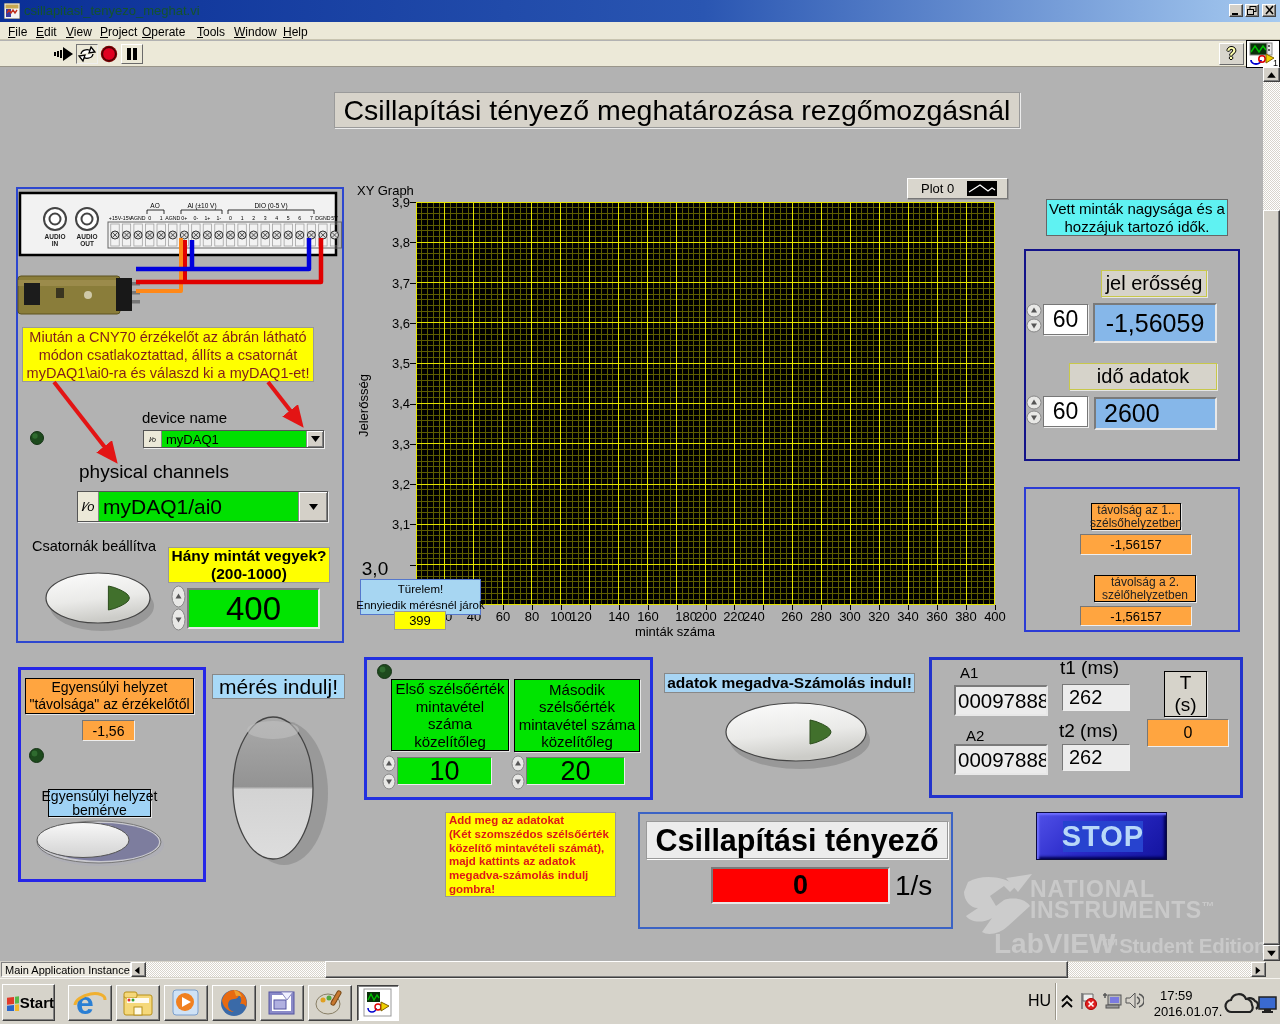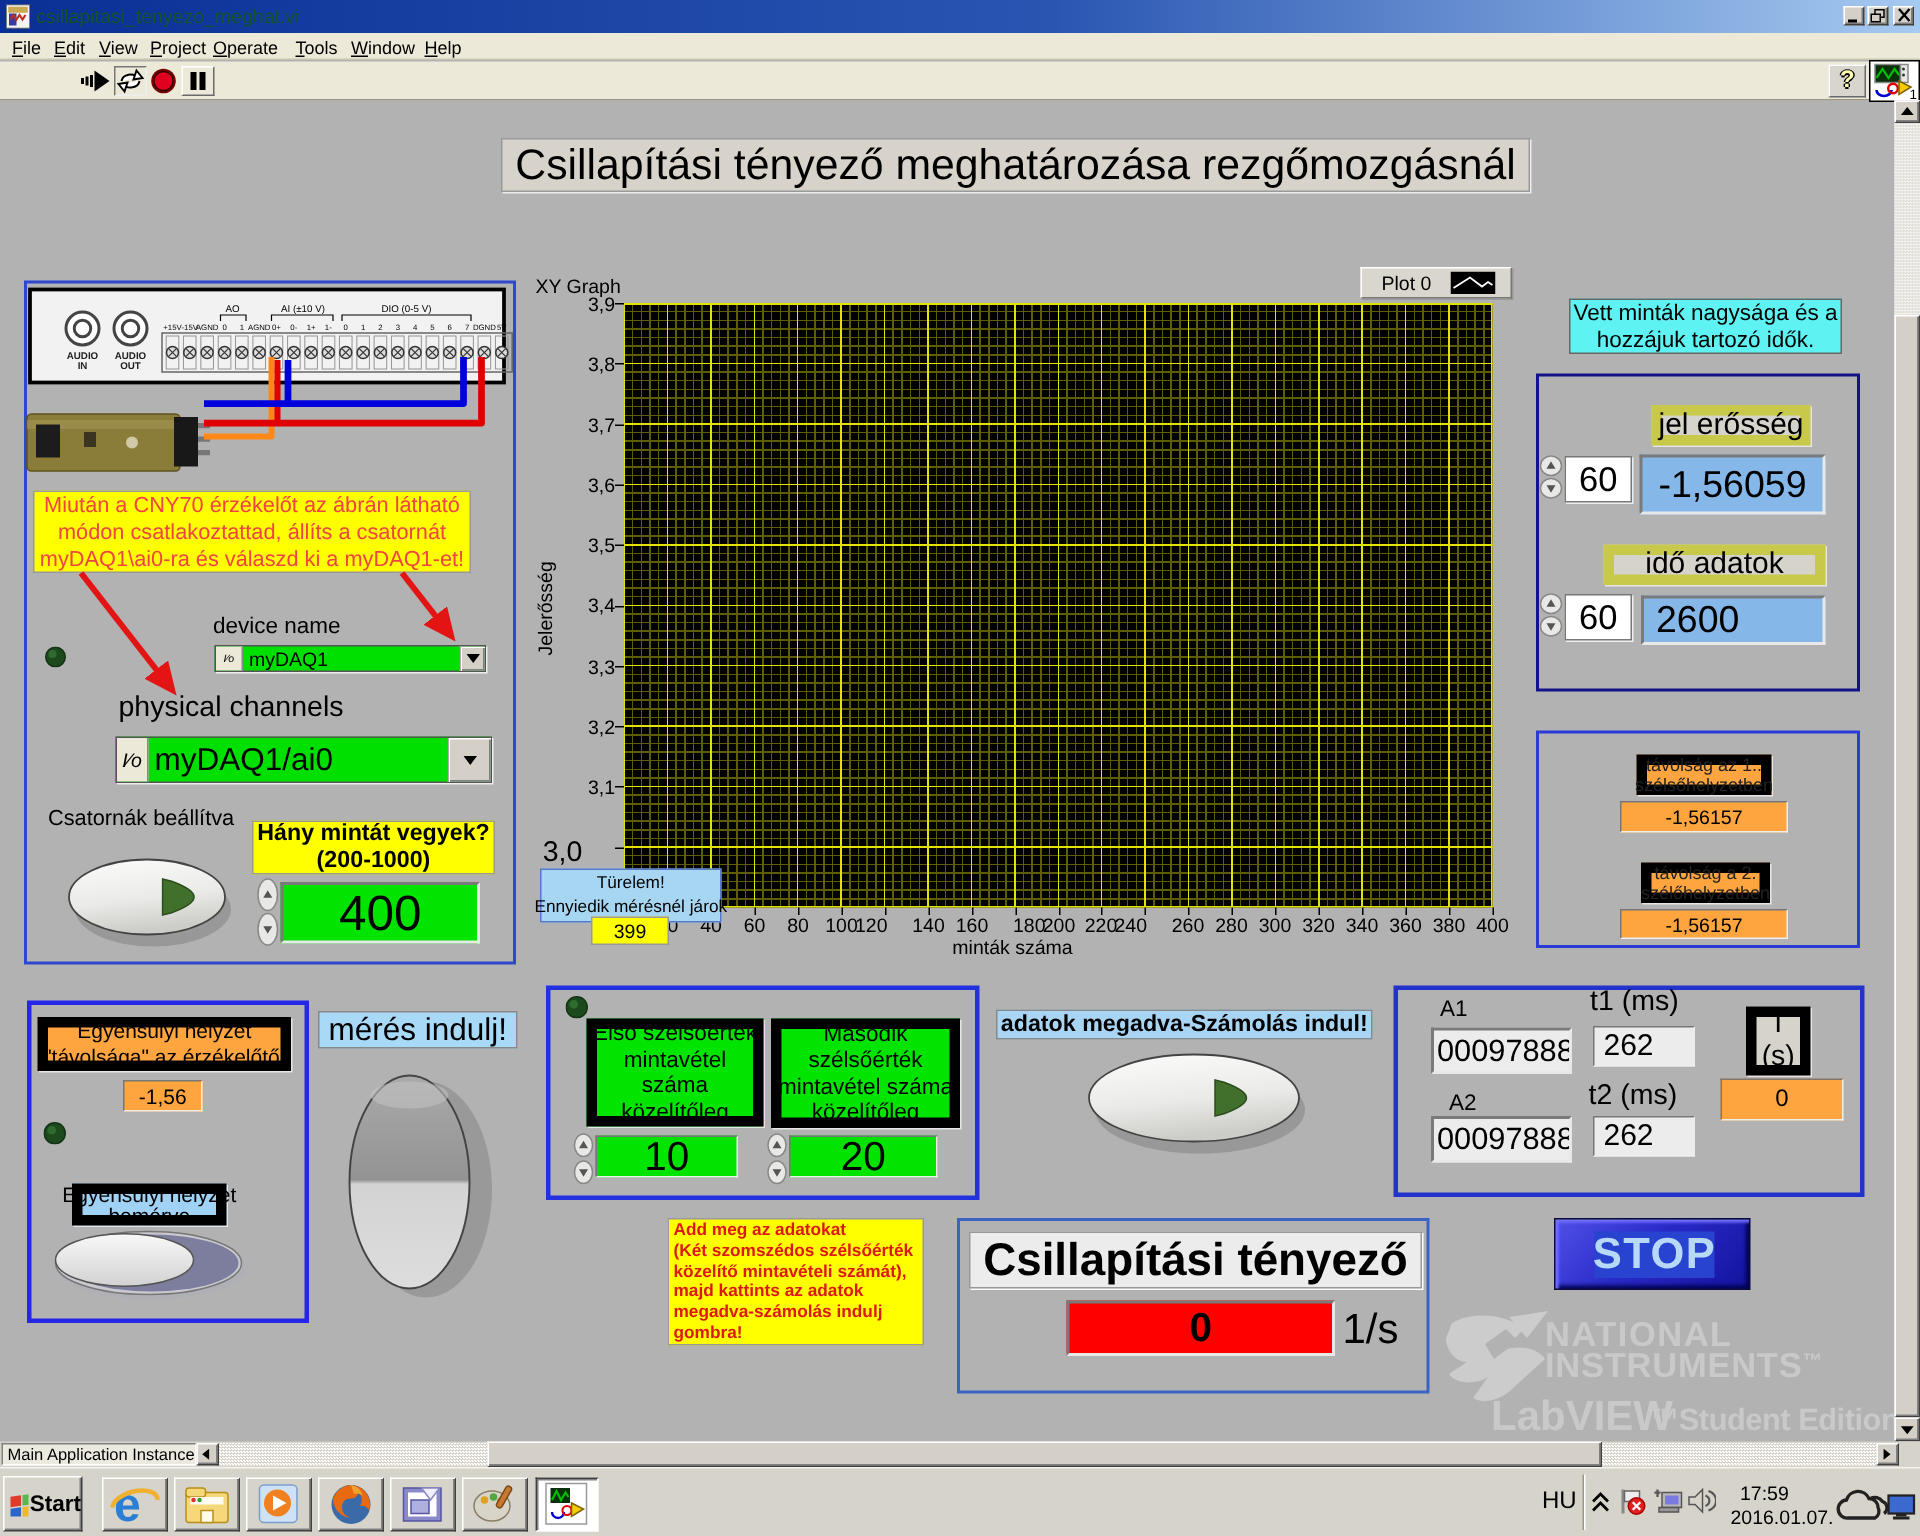--- a/index.html
+++ b/index.html
@@ -1,21 +1,21 @@
 <!DOCTYPE html>
 <html><head><meta charset="utf-8">
 <style>
 *{margin:0;padding:0;box-sizing:border-box}
 html,body{width:1280px;height:1024px;overflow:hidden;font-family:"Liberation Sans",sans-serif}
 body{background:#b2b2b2;position:relative}
 .abs{position:absolute}
 .sunk{border-top:2px solid #7a7a7a;border-left:2px solid #7a7a7a;border-bottom:2px solid #e8e8e8;border-right:2px solid #e8e8e8}
 .sunk1{border-top:1px solid #777;border-left:1px solid #777;border-bottom:1px solid #eee;border-right:1px solid #eee}
 .raise1{border-top:1px solid #fff;border-left:1px solid #fff;border-bottom:1px solid #6a6a6a;border-right:1px solid #6a6a6a}
-.lbl{border:7px solid #000000;box-shadow:1px 1px 0 #e6e6e6}
+.lbl{border:1px solid #000000;box-shadow:1px 1px 0 #e6e6e6}
 .ctr{display:flex;align-items:center;justify-content:center;text-align:center;white-space:nowrap}
 </style></head><body>
 
 <div class="abs" style="left:0;top:0;width:1280px;height:22px;background:linear-gradient(90deg,#0a2f96 0%,#2a56b2 55%,#a6caf0 100%)"></div>
 <svg class="abs" style="left:4px;top:3px" width="16" height="16">
  <rect width="16" height="16" fill="#f4f4f4" stroke="#555" stroke-width="1"></rect>
  <rect x="1.5" y="1.5" width="13" height="4" fill="#c8a850"></rect>
  <rect x="2" y="6" width="5" height="8" fill="#3a3aa0"></rect>
  <polyline points="3,10 5,7 7,10 9,7 11,10 13,7" stroke="#c03020" stroke-width="1.4" fill="none"></polyline>
 </svg>
@@ -197,21 +197,21 @@
       <rect x="116" y="112" width="8" height="3.5" fill="#777"></rect>
     </g>
     <g fill="none" stroke-linejoin="round">
       <path d="M165,50 V103 H120" stroke="#ff8818" stroke-width="4"></path>
       <path d="M169,52 V94" stroke="#e00000" stroke-width="4"></path>
       <path d="M293,50 V81 H120" stroke="#0000dd" stroke-width="4.5"></path>
       <path d="M176,52 V81" stroke="#0000dd" stroke-width="4.5"></path>
       <path d="M305,50 V94 H120" stroke="#e00000" stroke-width="4.5"></path>
     </g>
   </svg>
-<div class="abs ctr" style="left:22px;top:327px;width:292px;height:55px;background:#ffff00;border:1px solid #999;font-size:14.5px;line-height:18px;color:#ef4444">Miután a CNY70 érzékelőt az ábrán látható<br>módon csatlakoztattad, állíts a csatornát<br>myDAQ1\ai0-ra és válaszd ki a myDAQ1-et!</div>
+<div class="abs ctr" style="left:22px;top:327px;width:292px;height:55px;background:#ffff00;border:1px solid #999;font-size:14.5px;line-height:18px;color:#7f1d1d">Miután a CNY70 érzékelőt az ábrán látható<br>módon csatlakoztattad, állíts a csatornát<br>myDAQ1\ai0-ra és válaszd ki a myDAQ1-et!</div>
 <svg class="abs" style="left:16px;top:187px;pointer-events:none" width="328" height="456">
 <defs>
       <marker id="ah" markerWidth="5.5" markerHeight="5" refX="4" refY="2.5" orient="auto">
         <polygon points="0,0 5.5,2.5 0,5" fill="#e31414"></polygon>
       </marker>
     </defs>
 <line x1="38" y1="195" x2="98" y2="272" stroke="#e31414" stroke-width="4" marker-end="url(#ah)"></line>
 <line x1="252" y1="195" x2="284" y2="236" stroke="#e31414" stroke-width="4" marker-end="url(#ah)"></line>
 </svg>
 <svg class="abs" style="left:30px;top:431px" width="14" height="14">
@@ -552,21 +552,21 @@
     <ellipse cx="8.0" cy="7.5" rx="7.0" ry="6.5" fill="#e8e8e6" stroke="#888"></ellipse>
     <polygon points="5.0,9.5 11.0,9.5 8.0,4.5" fill="#555"></polygon>
     <ellipse cx="8.0" cy="22.5" rx="7.0" ry="6.5" fill="#e8e8e6" stroke="#888"></ellipse>
     <polygon points="5.0,20.5 11.0,20.5 8.0,25.5" fill="#555"></polygon>
   </svg>
 <div class="abs ctr" style="left:1043px;top:396px;width:45px;height:31px;background:#fff;border:1px solid #777;box-shadow:1px 1px 0 #eee;font-size:23px">60</div>
 <div class="abs sunk" style="left:1094px;top:397px;width:123px;height:33px;background:#86b7e9;font-size:25px;display:flex;align-items:center;padding-left:8px">2600</div>
 <div class="abs" style="left:1024px;top:487px;width:216px;height:145px;border:2px solid #2b3bd5"></div>
 <div class="abs ctr lbl" style="left:1091px;top:503px;width:90px;height:27px;background:#ffa540;font-size:12px;line-height:13px;color:#222">távolság az 1..<br>szélsőhelyzetben</div>
 <div class="abs ctr sunk1" style="left:1080px;top:534px;width:112px;height:21px;background:#ffa540;font-size:13px">-1,56157</div>
-<div class="abs ctr lbl" style="left:1094px;top:575px;width:86px;height:27px;background:#ffa540;font-size:12px;line-height:13px;color:#222">távolság a 2.<br>szélőhelyzetben</div>
+<div class="abs ctr lbl" style="left:1094px;top:575px;width:102px;height:27px;background:#ffa540;font-size:12px;line-height:13px;color:#222">távolság a 2.<br>szélőhelyzetben</div>
 <div class="abs ctr sunk1" style="left:1080px;top:606px;width:112px;height:20px;background:#ffa540;font-size:13px">-1,56157</div>
 <div class="abs" style="left:18px;top:667px;width:188px;height:215px;border:3px solid #2626e8"></div>
 <div class="abs ctr lbl" style="left:25px;top:678px;width:169px;height:36px;background:#ffa540;font-size:14px;line-height:17px">Egyensúlyi helyzet<br>"távolsága" az érzékelőtől</div>
 <div class="abs ctr sunk1" style="left:82px;top:720px;width:53px;height:21px;background:#ffa540;font-size:14px">-1,56</div>
 <svg class="abs" style="left:29px;top:748px" width="15.0" height="15.0">
     <circle cx="7.5" cy="7.5" r="7.0" fill="#1d4a1d" stroke="#143214"></circle>
     <circle cx="5.5" cy="5.5" r="2.9" fill="#2f6b2f"></circle>
   </svg>
 <div class="abs ctr lbl" style="left:48px;top:789px;width:103px;height:28px;background:#9fd2f5;font-size:14px;line-height:14px">Egyensúlyi helyzet<br>bemérve</div>
 <svg class="abs" style="left:33px;top:815px" width="134" height="54">

